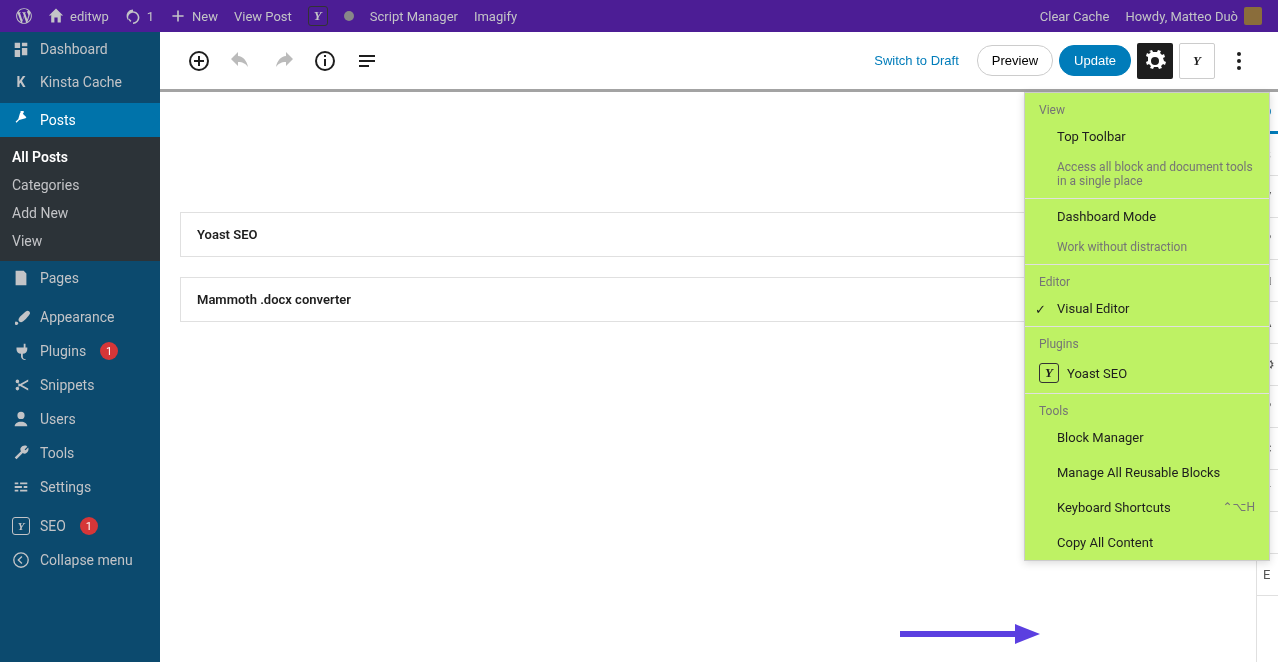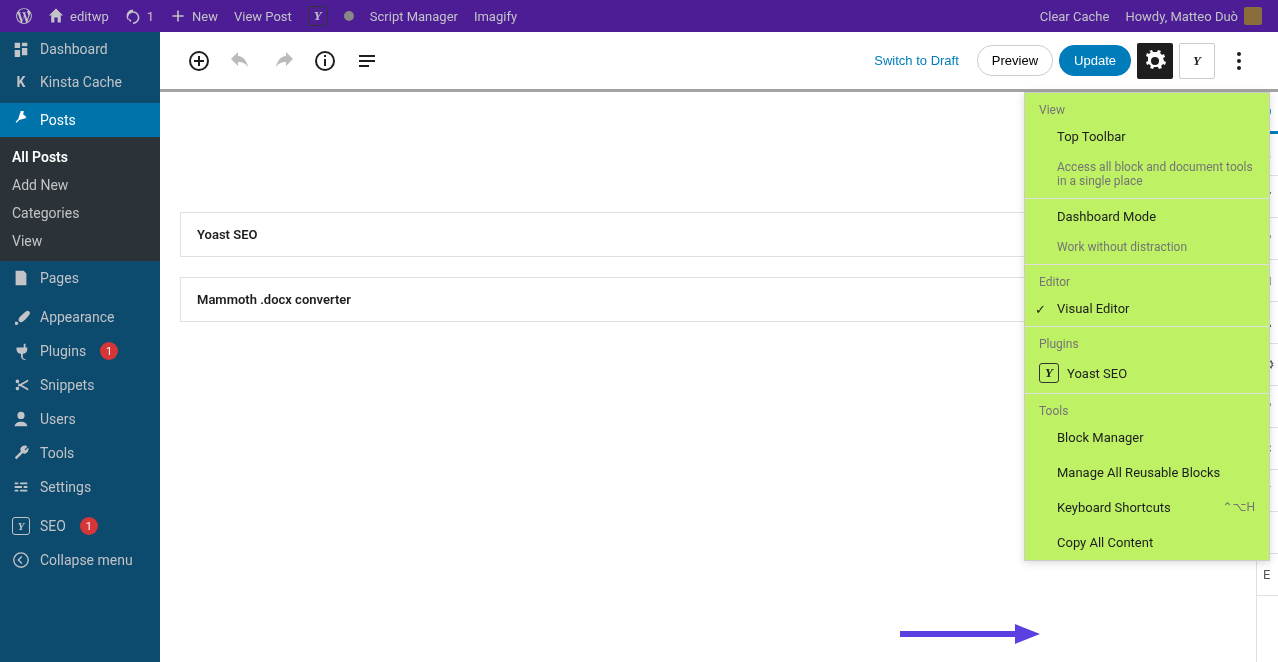--- a/index.html
+++ b/index.html
@@ -142,22 +142,22 @@
     </div>
   <div class="sidebar-sep"></div>
   <div class="sidebar-item current">
       <svg viewBox="0 0 20 20">
         <path d="M13 2l-1 1 4 4-1 1-7 2-3 3-1-1 3-3 2-7 1-1-1-1 5-5-1 1zM4 17l3-3"></path>
       </svg>
       <span>Posts</span>
     </div>
   <div class="submenu">
     <div class="submenu-item current">All Posts</div>
+    <div class="submenu-item">Categories</div>
     <div class="submenu-item">Add New</div>
-    <div class="submenu-item">Categories</div>
     <div class="submenu-item">View</div>
   </div>
   <div class="sidebar-item">
       <svg viewBox="0 0 20 20">
         <path d="M4 2h9l3 3v13H4zm2 4h6v1H6zm0 3h8v1H6zm0 3h8v1H6z"></path>
       </svg>
       <span>Pages</span>
     </div>
   <div class="sidebar-sep"></div>
   <div class="sidebar-item">

